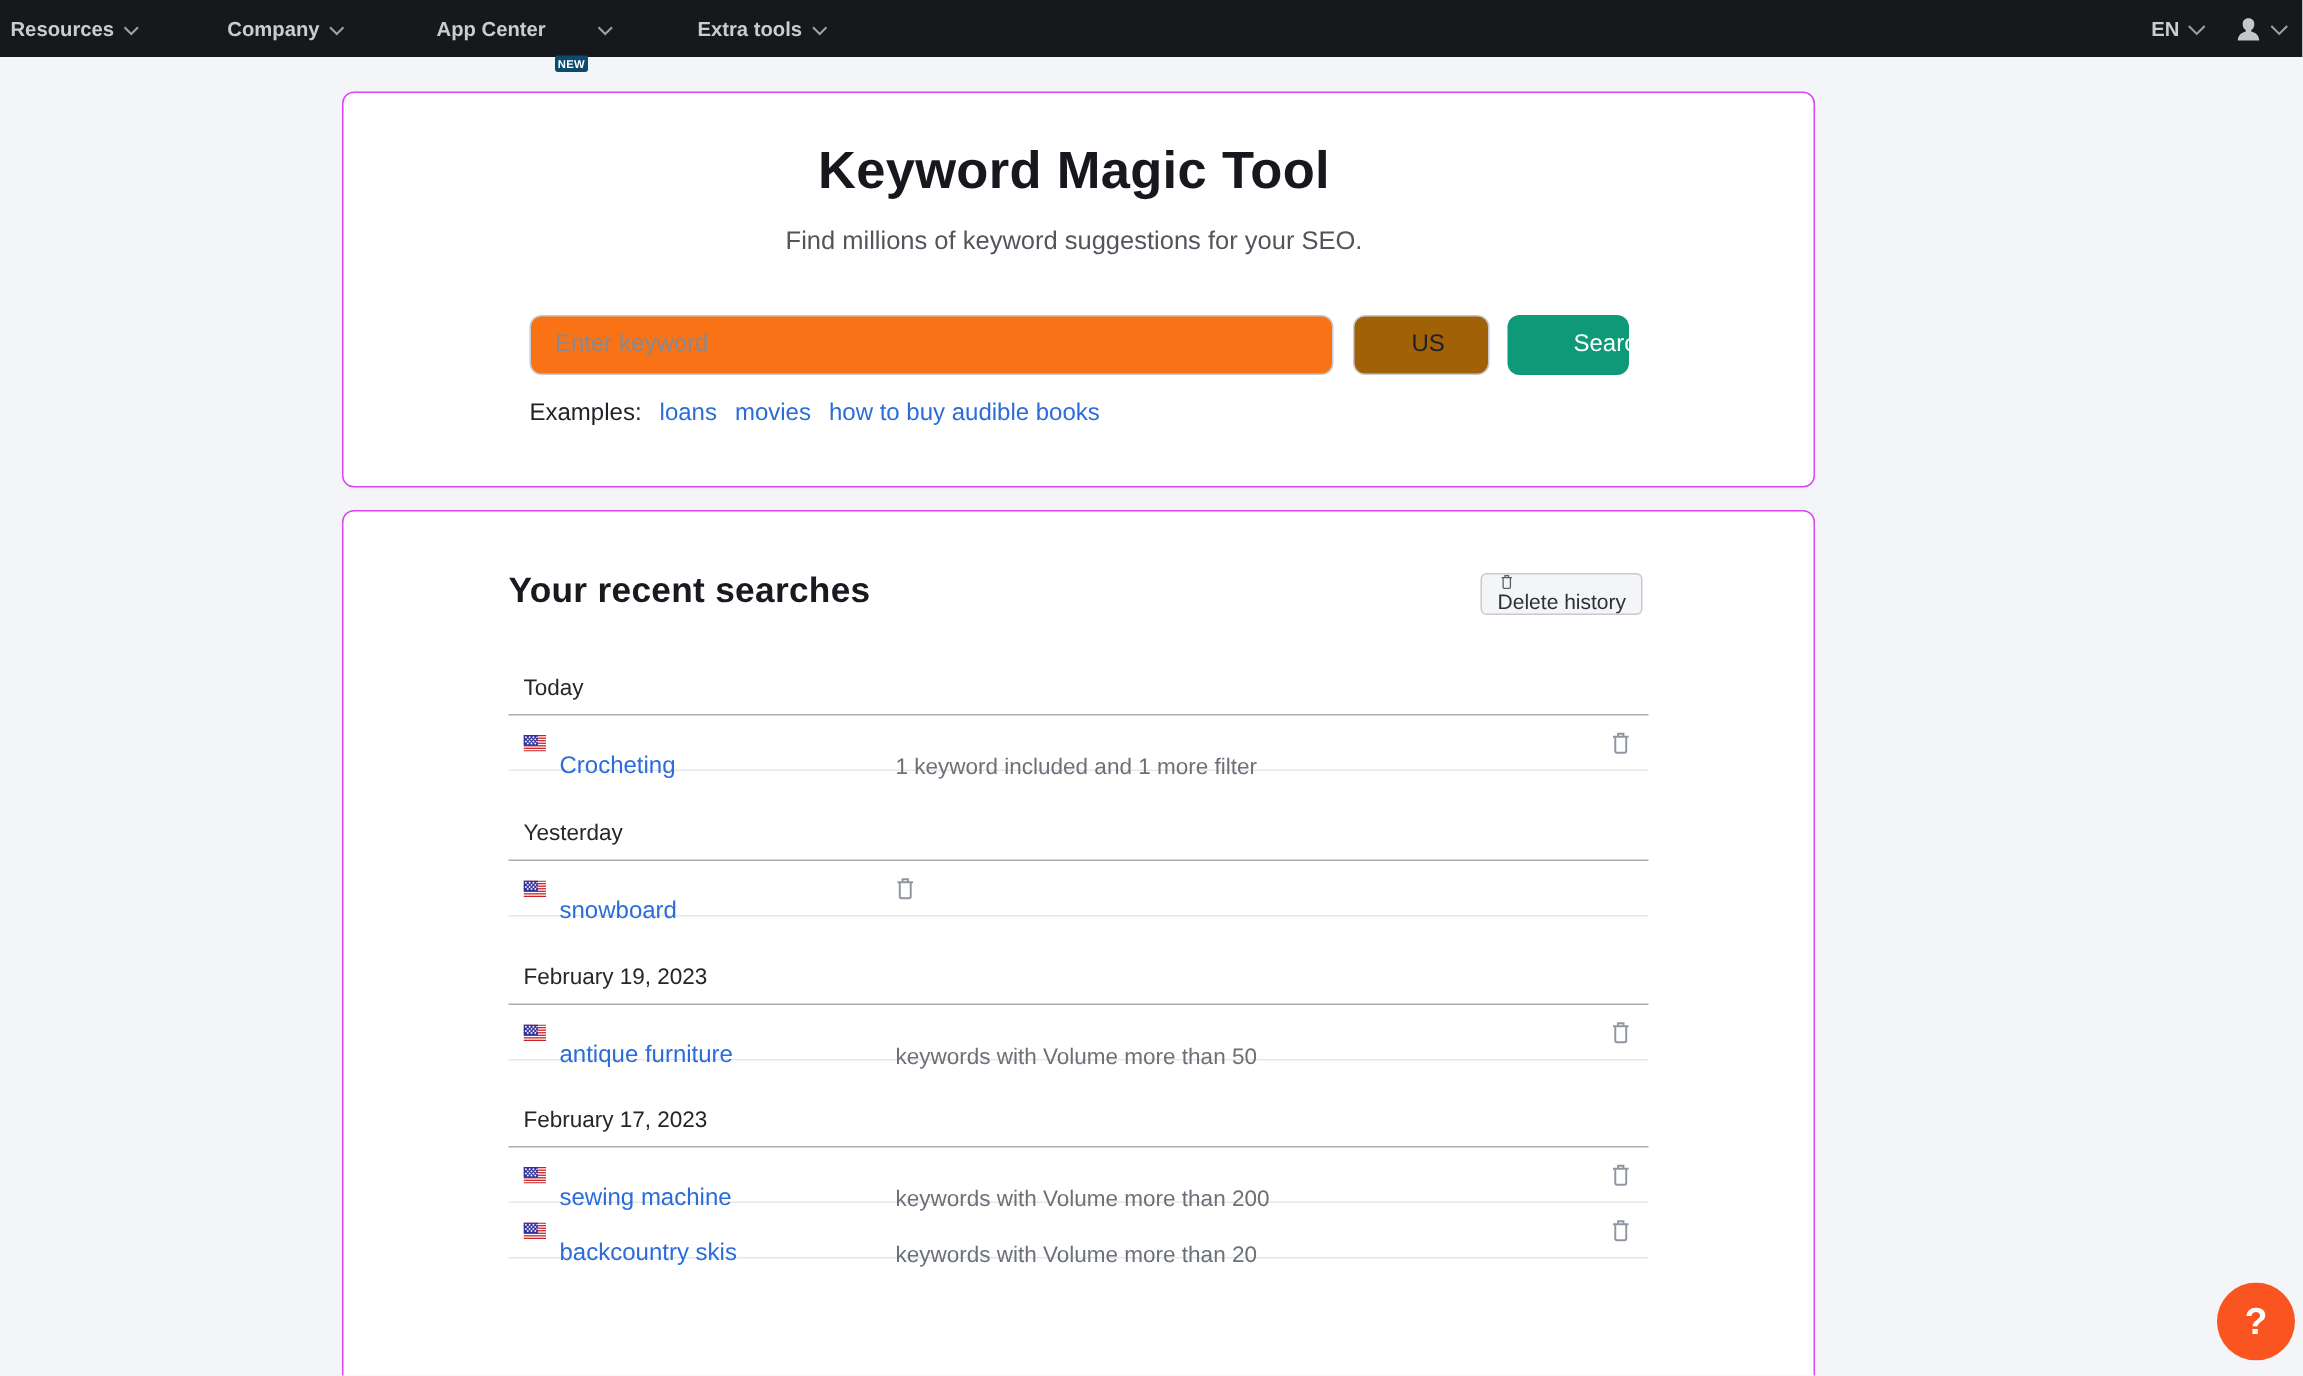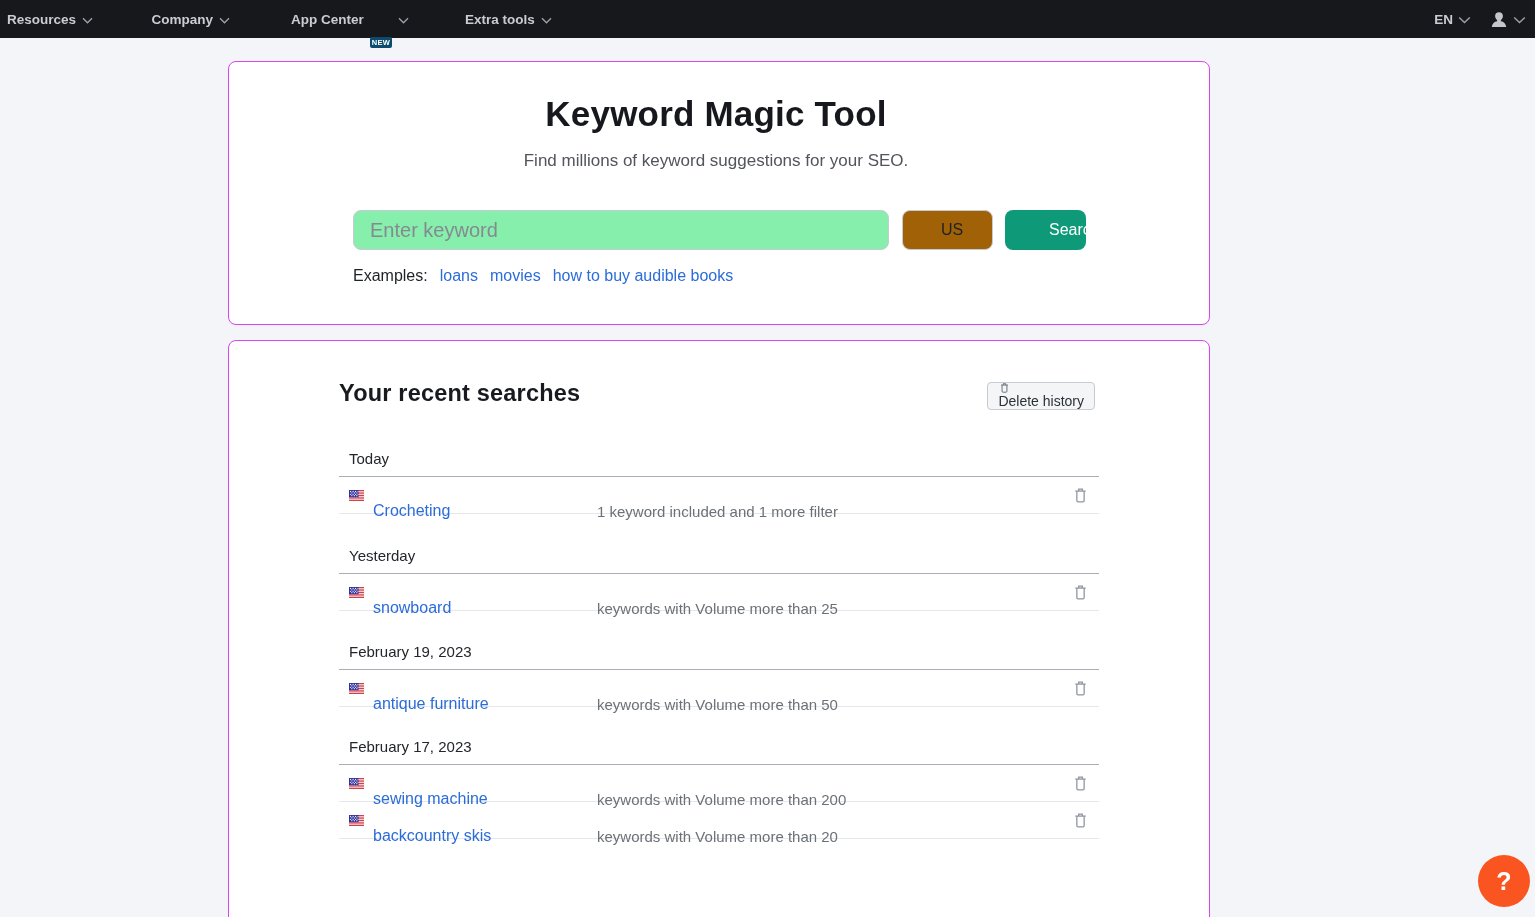--- a/index.html
+++ b/index.html
@@ -81,25 +81,25 @@
   margin: 37px 0 0 124px;
   display: flex;
   width: 733px;
 }
 .kw-input {
   width: 536px;
   height: 40px;
   border: 1px solid #c6cad2;
   border-radius: 8px;
   padding: 0 16px;
-  font-size: 20px;
+  font-size: 16px;
   font-family: "Liberation Sans", sans-serif;
   color: #1e2126;
   outline: none;
-  background: #86efac;
+  background: #f97316;
 }
 .kw-input::placeholder { color: #858a92; }
 .db-select {
   margin-left: 13px;
   width: 91px;
   height: 40px;
   border: 1px solid #c6cad2;
   border-radius: 8px;
   background: #a16207;
   display: flex;
@@ -373,21 +373,20 @@
   <div class="history-group">
     <div class="group-date">Yesterday</div>
     <div class="group-rows">
   <div class="history-row">
     <div class="kw-cell">
       <svg class="flag" width="15" height="11" viewBox="0 0 15 11">
                     <use href="#us-flag"></use>
                   </svg>
       <a class="kw-link">snowboard</a>
     </div>
-    <div class="desc">keywords with Volume more than 25</div>
     <button class="row-trash">
       <svg width="13" height="15" viewBox="0 0 12 15" stroke="#8f96a1" stroke-width="1.3">
                     <use href="#trash-shape"></use>
                   </svg>
     </button>
   </div>
 </div>
   </div>
 
   <div class="history-group">

